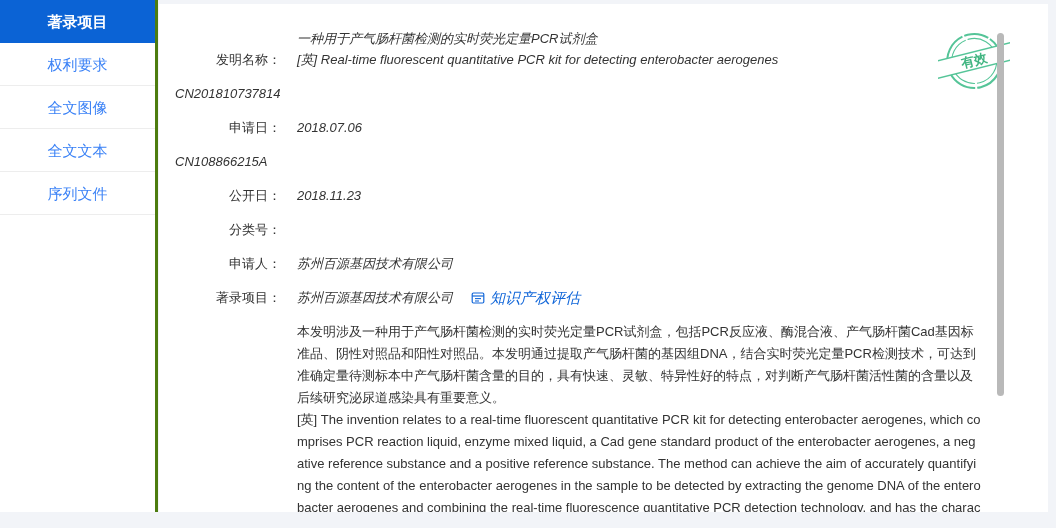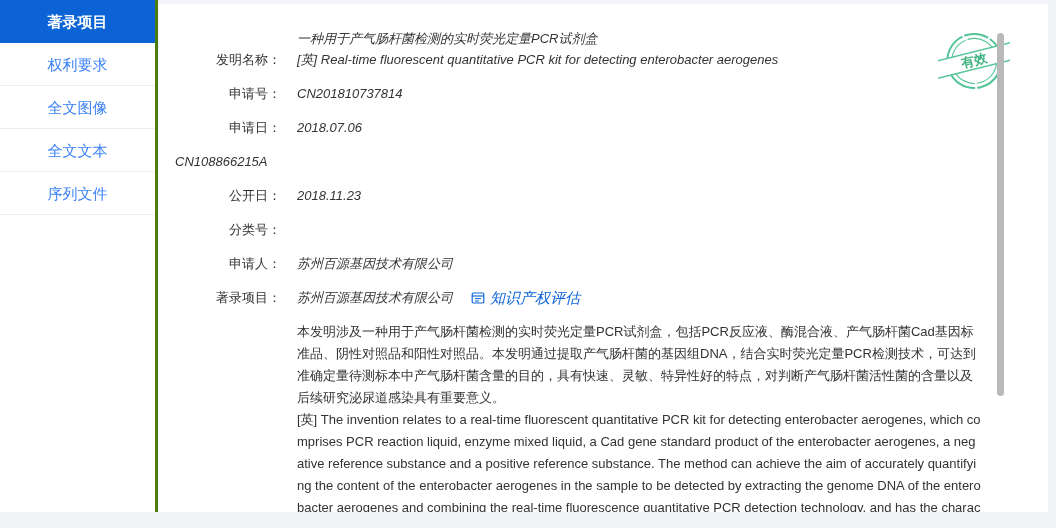--- a/index.html
+++ b/index.html
@@ -102,21 +102,20 @@
 
     <div class="row">
       <div class="row-label">发明名称：</div>
       <div class="row-value wrap">
         <div class="title-cn">一种用于产气肠杆菌检测的实时荧光定量PCR试剂盒</div>
         <div class="title-en">[英] Real-time fluorescent quantitative PCR kit for detecting enterobacter aerogenes</div>
       </div>
     </div>
 
     <div class="row">
-      <div class="row-label">申请号：</div>
       <div class="row-value">CN201810737814</div>
     </div>
 
     <div class="row">
       <div class="row-label">申请日：</div>
       <div class="row-value">2018.07.06</div>
     </div>
 
     <div class="row">
       <div class="row-value">CN108866215A</div>

